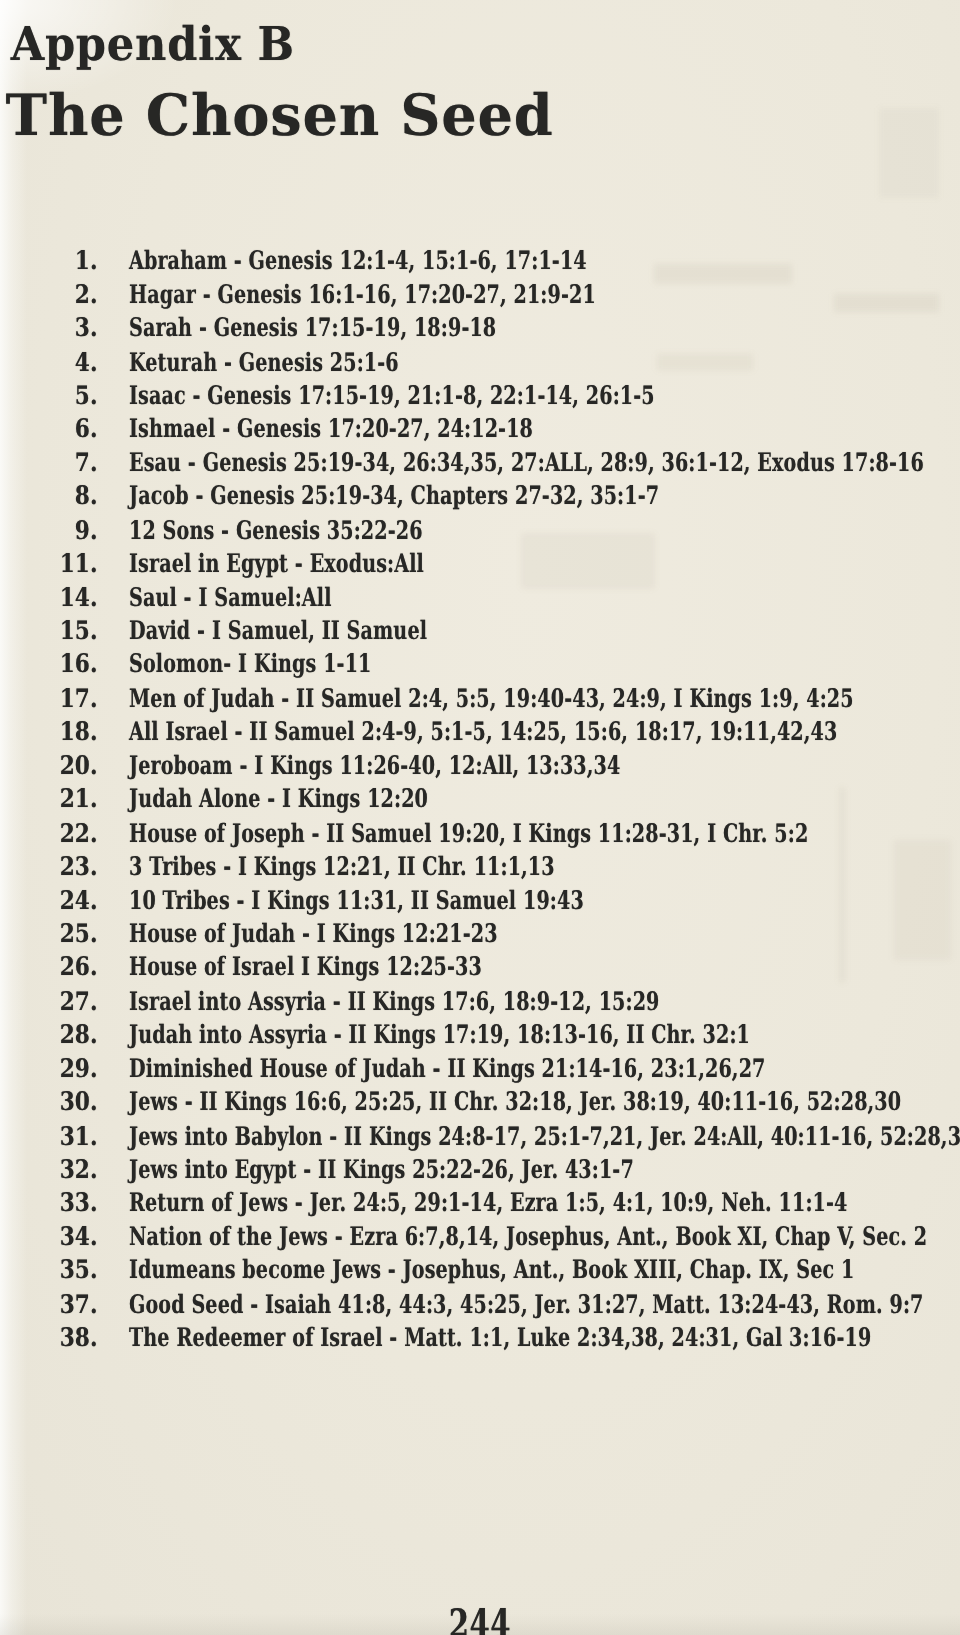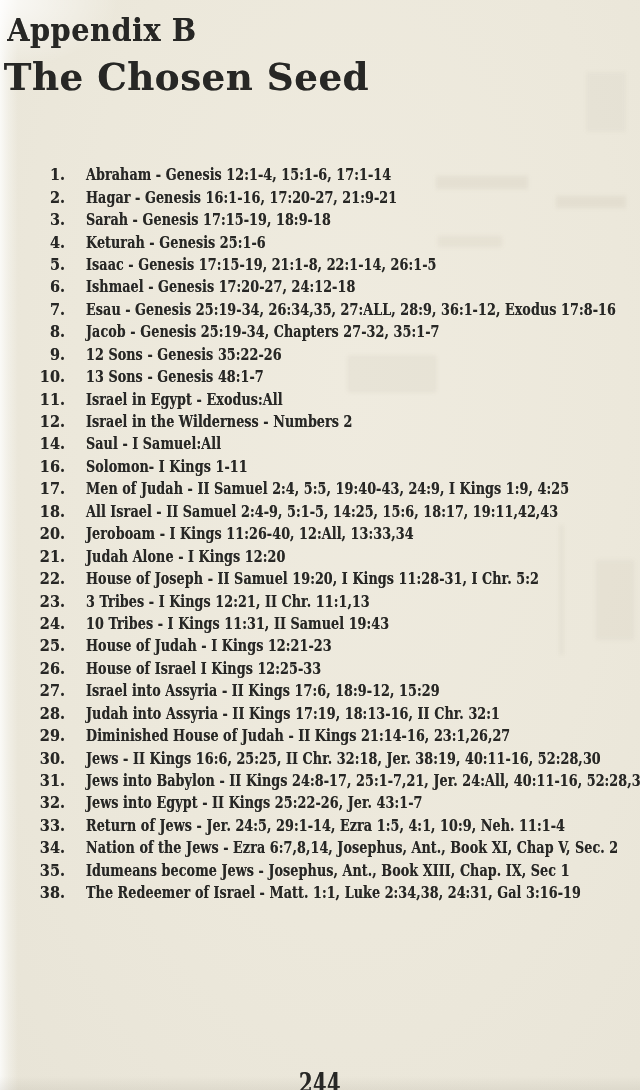--- a/index.html
+++ b/index.html
@@ -125,36 +125,32 @@
       </div>
       <div class="row">
         <span class="num">8.</span>
         <span class="txt">Jacob - Genesis 25:19-34, Chapters 27-32, 35:1-7</span>
       </div>
       <div class="row">
         <span class="num">9.</span>
         <span class="txt">12 Sons - Genesis 35:22-26</span>
       </div>
       <div class="row">
-        <span class="num">10.</span>
-        <span class="txt">13 Sons - Genesis 48:1-7</span>
-      </div>
-      <div class="row">
         <span class="num">11.</span>
         <span class="txt">Israel in Egypt - Exodus:All</span>
       </div>
       <div class="row">
-        <span class="num">12.</span>
-        <span class="txt">Israel in the Wilderness - Numbers 2</span>
-      </div>
-      <div class="row">
         <span class="num">14.</span>
         <span class="txt">Saul - I Samuel:All</span>
       </div>
       <div class="row">
+        <span class="num">15.</span>
+        <span class="txt">David - I Samuel, II Samuel</span>
+      </div>
+      <div class="row">
         <span class="num">16.</span>
         <span class="txt">Solomon- I Kings 1-11</span>
       </div>
       <div class="row">
         <span class="num">17.</span>
         <span class="txt">Men of Judah - II Samuel 2:4, 5:5, 19:40-43, 24:9, I Kings 1:9, 4:25</span>
       </div>
       <div class="row">
         <span class="num">18.</span>
         <span class="txt">All Israel - II Samuel 2:4-9, 5:1-5, 14:25, 15:6, 18:17, 19:11,42,43</span>
@@ -215,20 +211,24 @@
         <span class="num">33.</span>
         <span class="txt">Return of Jews - Jer. 24:5, 29:1-14, Ezra 1:5, 4:1, 10:9, Neh. 11:1-4</span>
       </div>
       <div class="row">
         <span class="num">34.</span>
         <span class="txt">Nation of the Jews - Ezra 6:7,8,14, Josephus, Ant., Book XI, Chap V, Sec. 2</span>
       </div>
       <div class="row">
         <span class="num">35.</span>
         <span class="txt">Idumeans become Jews - Josephus, Ant., Book XIII, Chap. IX, Sec 1</span>
+      </div>
+      <div class="row">
+        <span class="num">37.</span>
+        <span class="txt">Good Seed - Isaiah 41:8, 44:3, 45:25, Jer. 31:27, Matt. 13:24-43, Rom. 9:7</span>
       </div>
       <div class="row">
         <span class="num">38.</span>
         <span class="txt">The Redeemer of Israel - Matt. 1:1, Luke 2:34,38, 24:31, Gal 3:16-19</span>
       </div>
     </div>
 
   <div class="folio">
     <span>244</span>
   </div>

